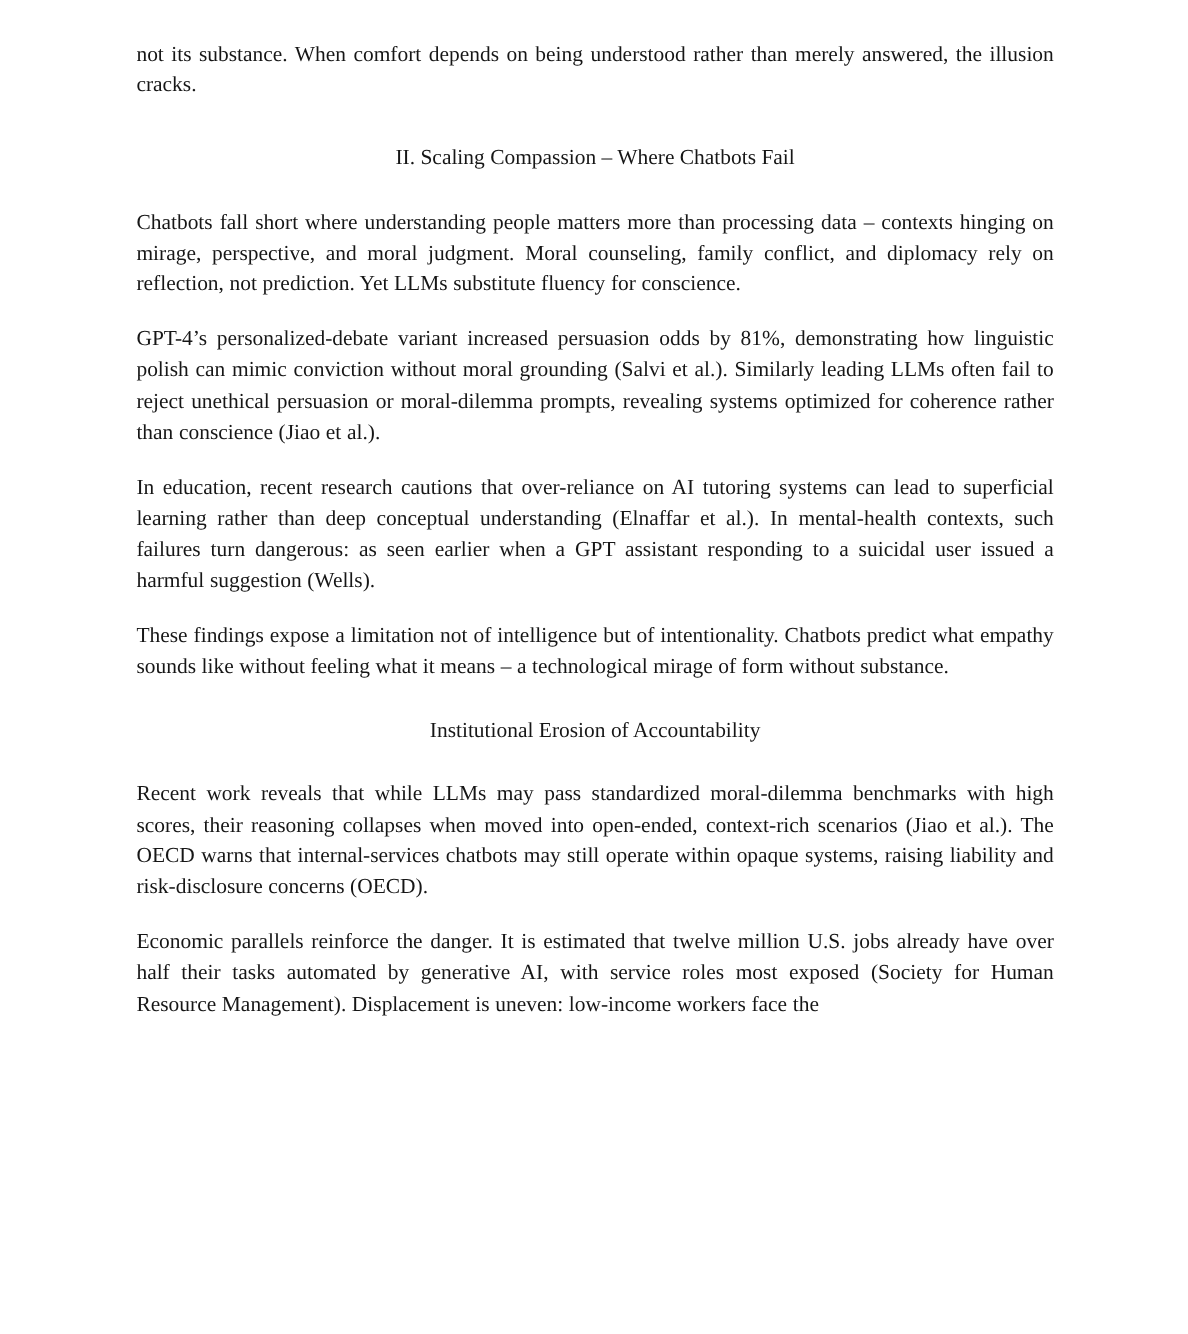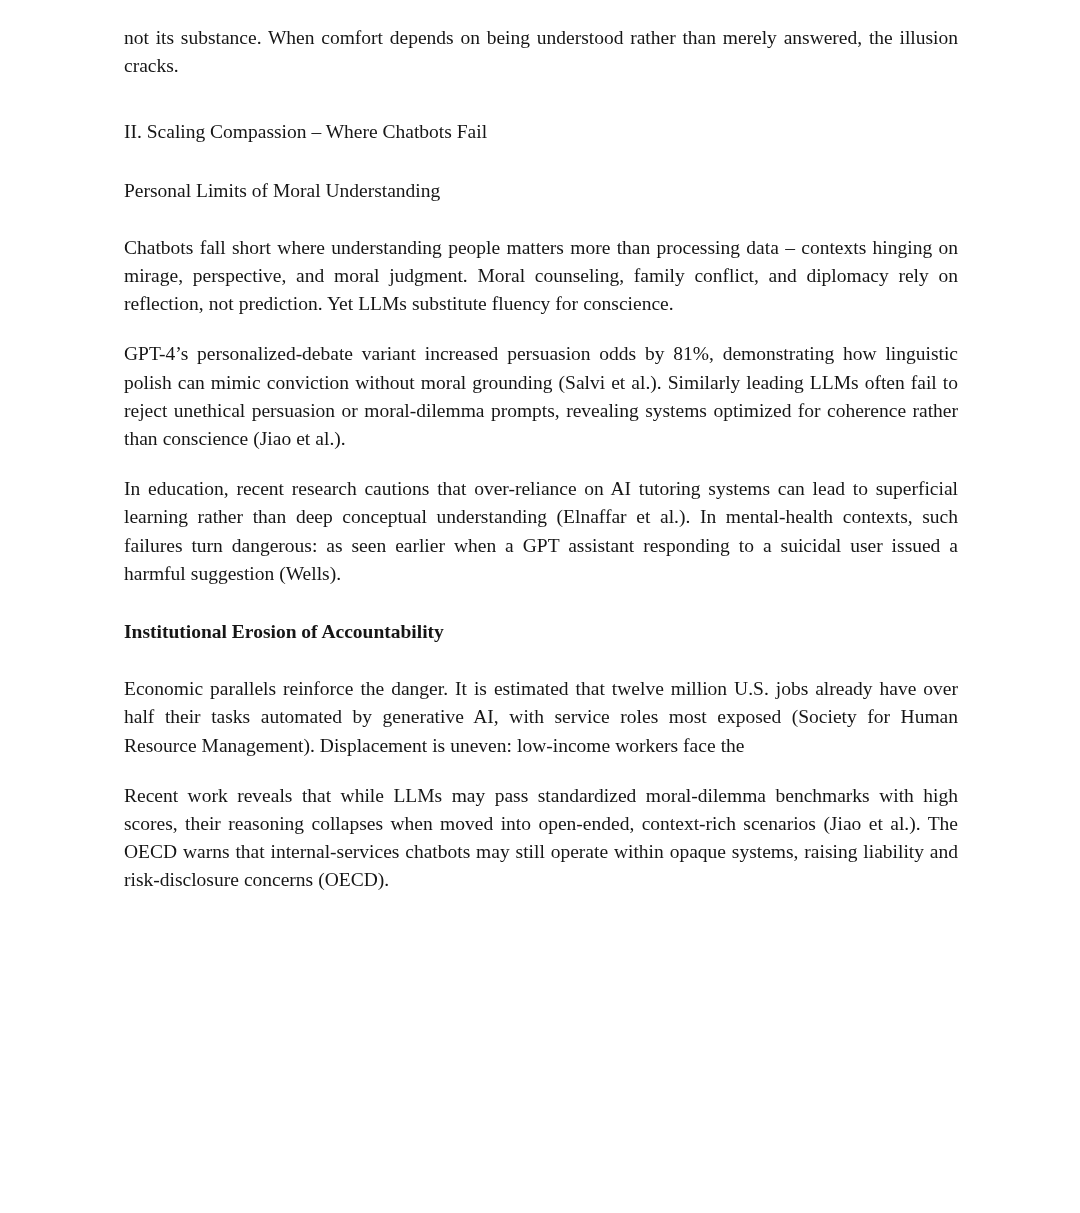--- a/index.html
+++ b/index.html
@@ -19,21 +19,21 @@
   .page {
     position: relative;
     width: 1080px;
     height: 1213px;
     background: #ffffff;
     box-sizing: border-box;
   }
   .content {
     position: absolute;
     left: 124px;
-    top: 24px;
+    top: 36px;
     width: 834px;
   }
   .para {
     font-size: 19.5px;
     line-height: 28.2px;
     text-align: justify;
     text-justify: inter-word;
     margin: 0 0 22px 0;
     hyphens: none;
     word-spacing: 0.01em;
@@ -41,61 +41,60 @@
   .para:last-child {
     margin-bottom: 0;
   }
   
   .para.justify-last-left {
     text-align-last: left;
   }
   .heading {
     font-size: 19.5px;
     line-height: 28.2px;
-    text-align: left;
+    text-align: center;
     margin: 0 0 22px 0;
     font-weight: normal;
   }
   .section-heading {
     margin-top: 38px;
     margin-bottom: 30px;
   }
   .sub-heading {
     margin-top: 0px;
     margin-bottom: 29px;
   }
   .sub-heading-2 {
     margin-top: 30px;
     margin-bottom: 29px;
-    font-weight: bold;
   }
   .para-tight {
     margin-bottom: 21px;
   }
 </style>
 </head>
 <body>
 
 <div class="page">
   <div class="content">
 
     <p class="para justify-last-left">not its substance. When comfort depends on being understood rather than merely answered, the illusion cracks.</p>
 
     <p class="heading section-heading">II. Scaling Compassion  –  Where Chatbots Fail</p>
 
-    <p class="heading sub-heading">Personal Limits of Moral Understanding</p>
 
     <p class="para">Chatbots fall short where understanding people matters more than processing data – contexts hinging on mirage, perspective, and moral judgment. Moral counseling, family conflict, and diplomacy rely on reflection, not prediction. Yet LLMs substitute fluency for conscience.</p>
 
     <p class="para justify-last-left">GPT-4’s personalized-debate variant increased persuasion odds by 81%, demonstrating how linguistic polish can mimic conviction without moral grounding (Salvi et al.). Similarly leading LLMs often fail to reject unethical persuasion or moral-dilemma prompts, revealing systems optimized for coherence rather than conscience (Jiao et al.).</p>
 
     <p class="para justify-last-left">In education, recent research cautions that over-reliance on AI tutoring systems can lead to superficial learning rather than deep conceptual understanding (Elnaffar et al.). In mental-health contexts, such failures turn dangerous: as seen earlier when a GPT assistant responding to a suicidal user issued a harmful suggestion (Wells).</p>
 
+    <p class="para justify-last-left para-tight">These findings expose a limitation not of intelligence but of intentionality. Chatbots predict what empathy sounds like without feeling what it means – a technological mirage of form without substance.</p>
 
     <p class="heading sub-heading-2">Institutional Erosion of Accountability</p>
 
 
+    <p class="para justify-last-left">Recent work reveals that while LLMs may pass standardized moral-dilemma benchmarks with high scores, their reasoning collapses when moved into open-ended, context‑rich scenarios (Jiao et al.). The OECD warns that internal-services chatbots may still operate within opaque systems, raising liability and risk-disclosure concerns (OECD).</p>
+
     <p class="para">Economic parallels reinforce the danger. It is estimated that twelve million U.S. jobs already have over half their tasks automated by generative AI, with service roles most exposed (Society for Human Resource Management). Displacement is uneven: low-income workers face the</p>
-
-    <p class="para justify-last-left">Recent work reveals that while LLMs may pass standardized moral-dilemma benchmarks with high scores, their reasoning collapses when moved into open-ended, context‑rich scenarios (Jiao et al.). The OECD warns that internal-services chatbots may still operate within opaque systems, raising liability and risk-disclosure concerns (OECD).</p>
 
   </div>
 </div>
 
 </body></html>

